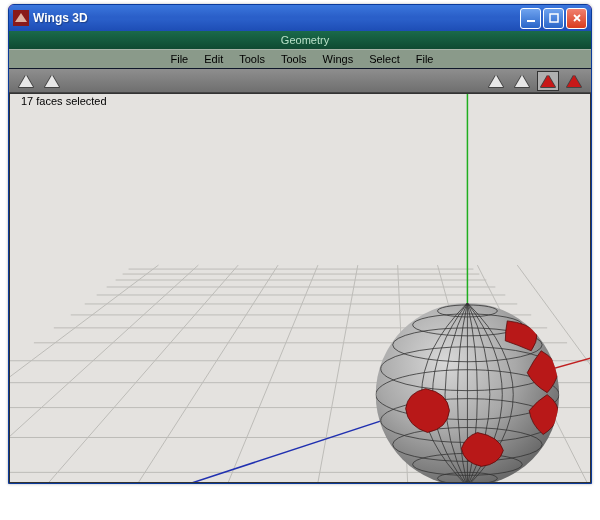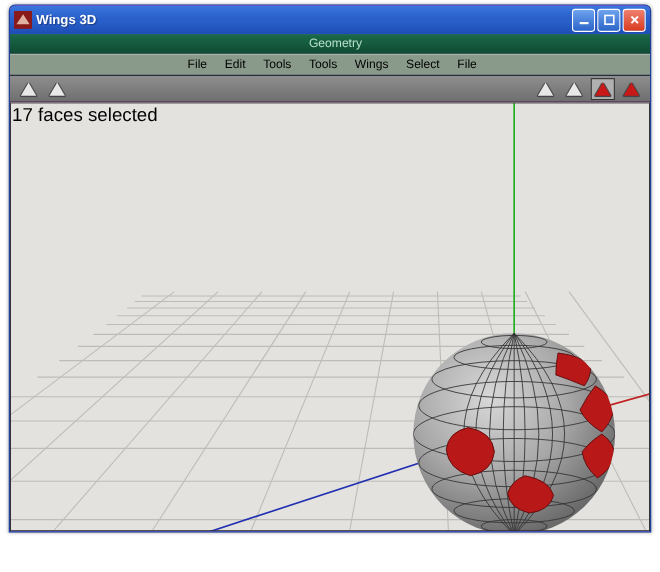--- a/index.html
+++ b/index.html
@@ -18,21 +18,21 @@
   .menu-item { padding: 2px 8px; color: #000; cursor: pointer; }
   .toolbar { height: 24px; background: linear-gradient(to bottom,#8e8e8e,#6f6f6f); display:flex; align-items:center; padding: 0 6px; gap:4px; border-bottom:1px solid #444;}
   .toolbar .spacer { flex:1;}
   .mode-btn { width:22px; height:20px; display:flex; align-items:center; justify-content:center; cursor:pointer; border:1px solid transparent;}
   .mode-btn.selected { border:1px solid #333; background:#b0b0b0;}
   .tri { width:0; height:0; border-left:7px solid transparent; border-right:7px solid transparent; border-bottom:12px solid #aaa; filter: drop-shadow(-1px 0 0 #444) drop-shadow(1px 0 0 #444) drop-shadow(0 1px 0 #444);}
   .tri.white { border-bottom-color:#e8e8e8;}
   .tri.red { border-bottom-color:#c81818;}
   .viewport { flex:1; position:relative; background: #e4e2df; overflow:hidden;}
   .viewport .border-rect { position:absolute; inset:0; border:1px solid #333;}
-  .status { position:absolute; left:2px; top:2px; color:#000; font-size:17px;}
+  .status { position:absolute; left:12px; top:2px; color:#000; font-size:11px;}
   svg.scene { width:100%; height:390px; display:block;}
 </style>
 </head>
 <body>
 
 <div class="app-window">
 
   <div class="titlebar">
     <span class="app-icon">
       <svg width="16" height="16">

